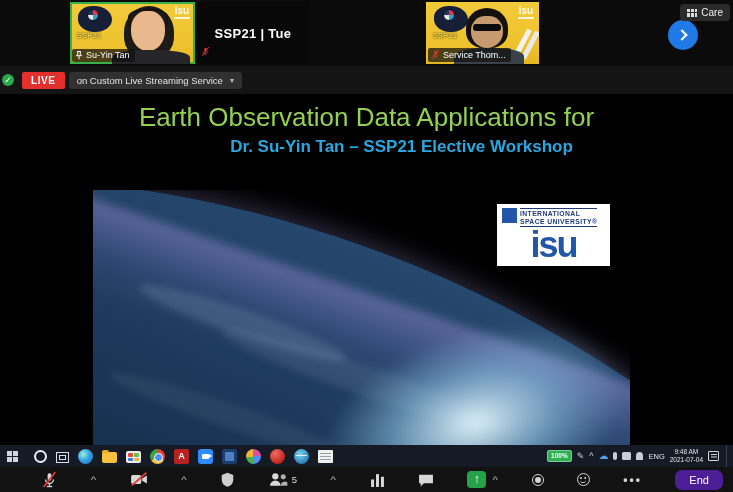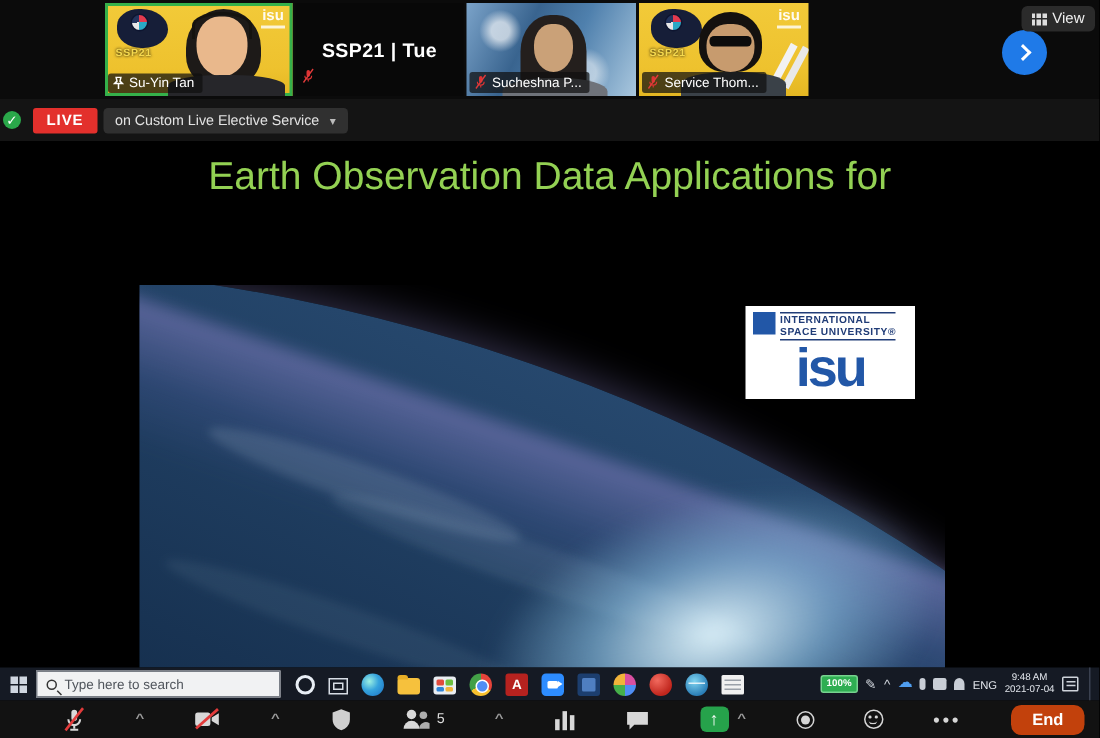--- a/index.html
+++ b/index.html
@@ -167,21 +167,21 @@
   .share-btn { width:19px; height:17px; background:#26a24b; border-radius:4px; color:#fff; font-size:12px;
     font-weight:bold; text-align:center; line-height:16px; }
   .record-ico { width:12px; height:12px; border:1.6px solid #d6d6d6; border-radius:50%; position:relative; }
   .record-ico::after { content:""; position:absolute; inset:2px; border-radius:50%; background:#d6d6d6; }
   .smiley { width:13px; height:13px; border:1.4px solid #d6d6d6; border-radius:50%; position:relative; }
   .smiley::before { content:""; position:absolute; left:2.5px; top:3px; width:1.8px; height:1.8px; background:#d6d6d6;
     border-radius:50%; box-shadow:4.2px 0 0 #d6d6d6; }
   .smiley::after { content:""; position:absolute; left:2.5px; bottom:2px; width:6px; height:3px;
     border-bottom:1.4px solid #d6d6d6; border-radius:0 0 6px 6px; }
   .dots { color:#d6d6d6; font-size:12px; letter-spacing:2px; font-weight:bold; }
-  .end-btn { background:#c2410c; color:#fff; font-weight:bold; font-size:11px; padding:4px 14px;
+  .end-btn { background:#4c1d95; color:#fff; font-weight:normal; font-size:11px; padding:4px 14px;
     border-radius:7px;text-align:right; }
 </style>
 </head>
 <body>
 
 <div class="screen">
 
   <div class="video-strip">
 
     <div class="tile tile-yellow tile-active" style="left:70px;width:125px;">
@@ -210,36 +210,20 @@
       <span class="mic-muted-corner">
         <svg width="9" height="11" viewBox="0 0 14 16">
             <rect x="5.2" y="2" width="3.6" height="7" rx="1.8" fill="#d33"></rect>
             <path d="M3.5 8 a3.5 3.5 0 0 0 7 0" stroke="#d33" fill="none" stroke-width="1.2"></path>
             <line x1="7" y1="11.5" x2="7" y2="14" stroke="#d33" stroke-width="1.2"></line>
             <line x1="2" y1="15" x2="12" y2="1" stroke="#e23b3b" stroke-width="1.4"></line>
           </svg>
       </span>
     </div>
 
-    <div class="tile tile-earthbg" style="left:311px;width:113px;">
-      <div class="person" style="left:30px;top:8px;width:56px;height:54px;">
-        <div class="hair" style="left:6px;top:0;width:44px;height:54px;border-radius:45% 45% 20% 20%;background:#241f1d;"></div>
-        <div class="face" style="left:15px;top:6px;width:26px;height:32px;background:#caa178;"></div>
-        <div class="torso" style="left:-6px;top:42px;width:70px;height:20px;background:#6f737a;"></div>
-      </div>
-      <div class="tile-label">
-        <svg width="9" height="11" viewBox="0 0 14 16">
-            <rect x="5.2" y="2" width="3.6" height="7" rx="1.8" fill="#d33"></rect>
-            <path d="M3.5 8 a3.5 3.5 0 0 0 7 0" stroke="#d33" fill="none" stroke-width="1.2"></path>
-            <line x1="7" y1="11.5" x2="7" y2="14" stroke="#d33" stroke-width="1.2"></line>
-            <line x1="2" y1="15" x2="12" y2="1" stroke="#e23b3b" stroke-width="1.4"></line>
-          </svg>
-        <span>Sucheshna P...</span>
-      </div>
-    </div>
 
     <div class="tile tile-yellow" style="left:426px;width:113px;">
       <div class="ssp21-blob">
         <div class="ssp21-cluster"></div>
         <div class="ssp21-dot"></div>
         <div class="ssp21-text">SSP21</div>
       </div>
       <div class="isu-mini"><span>isu</span><div class="bar"></div></div>
       <div style="position:absolute;right:14px;top:26px;width:5px;height:30px;background:#f2f2f2;transform:rotate(28deg);"></div>
       <div style="position:absolute;right:6px;top:28px;width:5px;height:30px;background:#e9e9e9;transform:rotate(28deg);"></div>
@@ -266,37 +250,38 @@
       </div>
     <div class="view-btn">
       <div class="grid-ico">
           <i></i>
           <i></i>
           <i></i>
           <i></i>
           <i></i>
           <i></i>
         </div>
-      <span>View</span>
+      <span>Care</span>
     </div>
   </div>
 
   <div class="live-bar">
     <div class="ok-check">✓</div>
     <div class="live-badge">LIVE</div>
     <div class="live-service">
-      <span>on Custom Live Elective Service</span>
+      <span>on Custom Live Streaming Service</span>
       <span class="dd">▾</span>
     </div>
   </div>
 
   <div class="slide">
     <div class="slide-title">
       <div>Earth Observation Data Applications for</div>
     </div>
+    <div class="slide-subtitle">Dr. Su-Yin Tan – SSP21 Elective Workshop</div>
 
     <div class="earth-photo">
       <div class="earth-sphere"></div>
       <div class="limb-haze"></div>
       <div class="cloud c1"></div>
       <div class="cloud c2"></div>
       <div class="cloud c3"></div>
       <div class="sun-glint"></div>
     </div>
 
@@ -313,24 +298,20 @@
   </div>
 
   <div class="taskbar">
     <div class="win-start">
       <div class="win-logo">
           <i></i>
           <i></i>
           <i></i>
           <i></i>
         </div>
-    </div>
-    <div class="search-box">
-      <div class="mag"></div>
-      <span class="search-text">Type here to search</span>
     </div>
     <div class="tb-icons">
       <div class="tbi cortana"></div>
       <div class="tbi taskview"></div>
       <div class="tbi edge"></div>
       <div class="tbi folder"></div>
       <div class="tbi store">
           <i></i>
           <i></i>
           <i></i>

